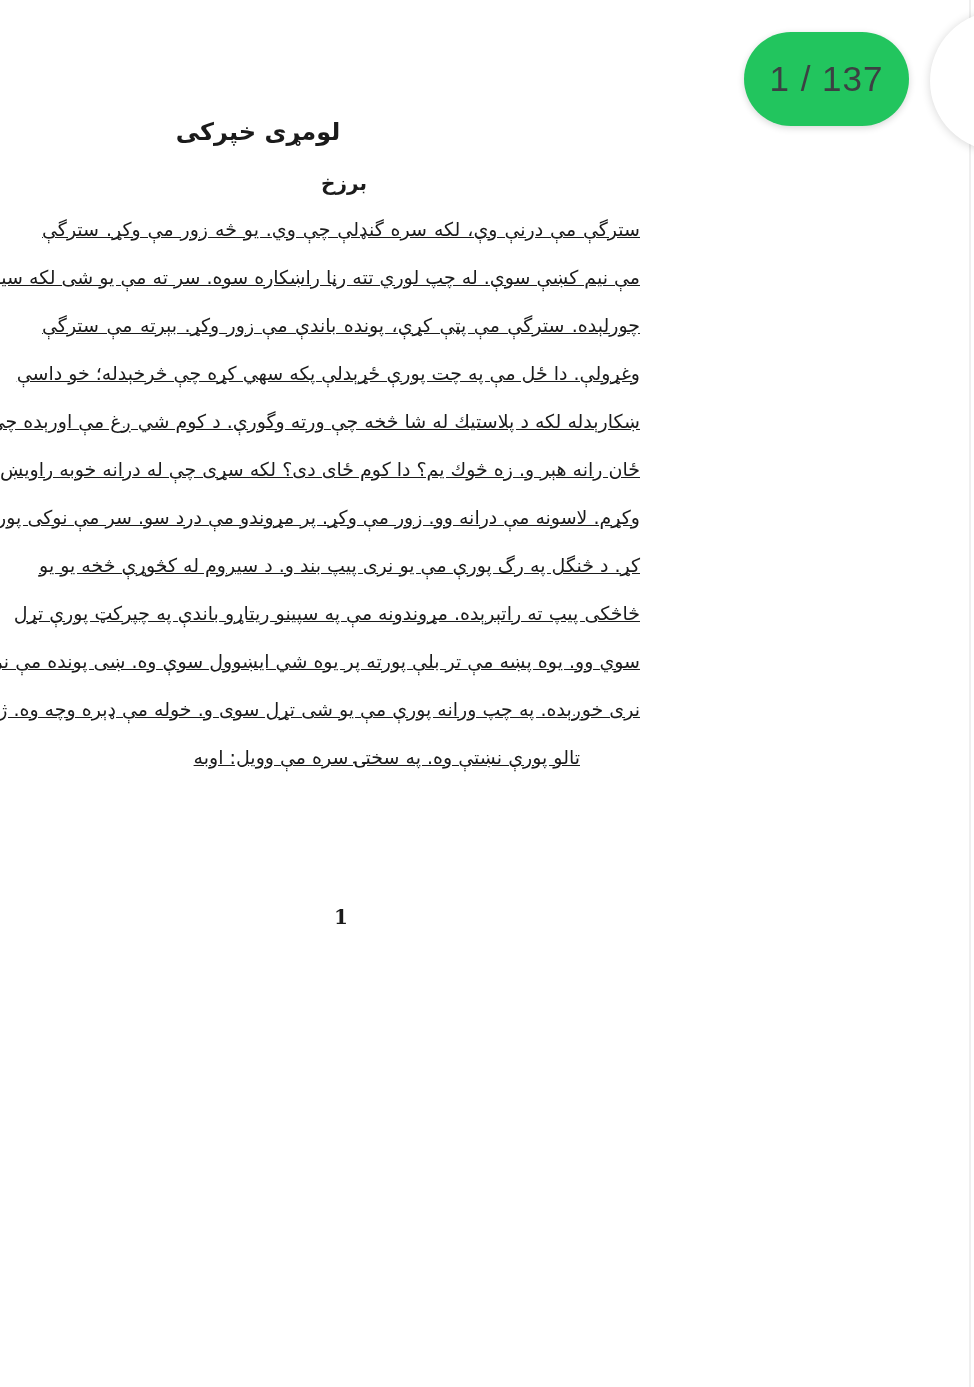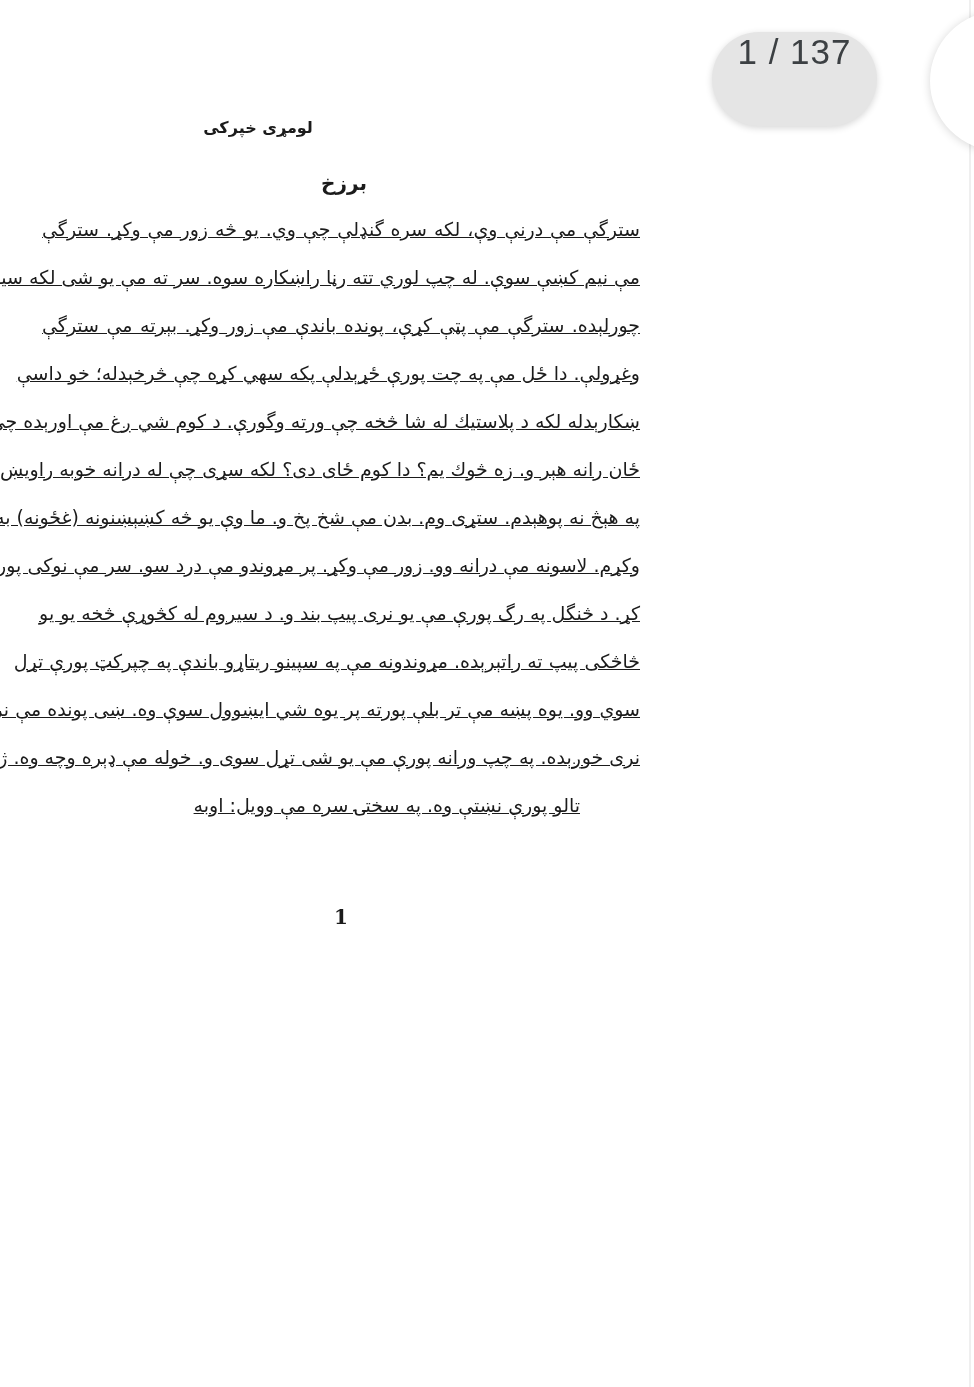--- a/index.html
+++ b/index.html
@@ -31,28 +31,29 @@
     width: 140px;
     height: 140px;
     border-radius: 50%;
     background: #ffffff;
     box-shadow: 0 1px 10px rgba(0,0,0,0.16);
   }
 
   
   .page-chip {
     position: absolute;
-    left: 712px;
+    left: 744px;
     top: 32px;
     width: 165px;
     height: 94px;
     border-radius: 47px;
-    background: #e5e5e5;
+    background: #22c55e;
     box-shadow: 0 2px 7px rgba(0,0,0,0.16);
     display: flex;
+    align-items: center;
     justify-content: center;
   }
   .page-chip span {
     font-family: "Liberation Sans", sans-serif;
     font-size: 35px;
     color: #3c4043;
     letter-spacing: 1px;
     white-space: nowrap;
   }
 
@@ -62,21 +63,21 @@
     inset: 0;
     color: #1b1b1b;
   }
 
   .chapter-heading {
     position: absolute;
     top: 118px;
     left: 258px;
     transform: translateX(-50%);
     direction: rtl;
-    font-size: 16px;
+    font-size: 24px;
     font-weight: 700;
     white-space: nowrap;
   }
 
   .section-heading {
     position: absolute;
     top: 171px;
     left: 316px;
     transform: translateX(-50%);
     direction: rtl;
@@ -132,21 +133,20 @@
 
     <div class="section-heading" lang="ps" dir="rtl">برزخ</div>
 
     <div class="para" lang="ps" dir="rtl">
         <div class="line">سترگې مې درنې وې، لكه سره گنډلې چې وي. يو څه زور مې وكړ. سترگې</div>
         <div class="line">مې نيم كښې سوې. له چپ لوري تته رڼا راښكاره سوه. سر ته مې يو شى لكه سيورى</div>
         <div class="line">چورلېده. سترگې مې پټې كړې، پونده باندې مې زور وكړ. بېرته مې سترگې</div>
         <div class="line">وغړولې. دا ځل مې په چت پورې ځړېدلې پكه سهي كړه چې څرخېدله؛ خو داسې</div>
         <div class="line">ښكارېدله لكه د پلاستيك له شا څخه چې ورته وگورې. د كوم شي ږغ مې اورېده چې</div>
         <div class="line">ځان رانه هېر و. زه څوك يم؟ دا كوم ځاى دى؟ لكه سړى چې له درانه خوبه راويښ سي،</div>
-        <div class="line">په هېڅ نه پوهېدم. ستړى وم. بدن مې شخ پخ و. ما وې يو څه كښېښنونه (غځونه) به</div>
         <div class="line">وكړم. لاسونه مې درانه وو. زور مې وكړ. پر مړوندو مې درد سو. سر مې نوكى پورته</div>
         <div class="line">كړ. د څنگل په رگ پورې مې يو نرى پيپ بند و. د سيروم له كڅوړې څخه يو يو</div>
         <div class="line">څاڅكى پيپ ته راتېرېده. مړوندونه مې په سپينو ريتاړو باندې په چپركټ پورې تړل</div>
         <div class="line">سوي وو. يوه پښه مې تر بلې پورته پر يوه شي ايښوول سوې وه. ښى پونده مې نرى</div>
         <div class="line">نرى خوږېده. په چپ ورانه پورې مې يو شى تړل سوى و. خوله مې ډېره وچه وه. ژبه مې</div>
         <div class="line last">تالو پورې نښتې وه. په سختۍ سره مې وويل: اوبه</div>
       </div>
 
     <div class="page-number">1</div>
   </div>

